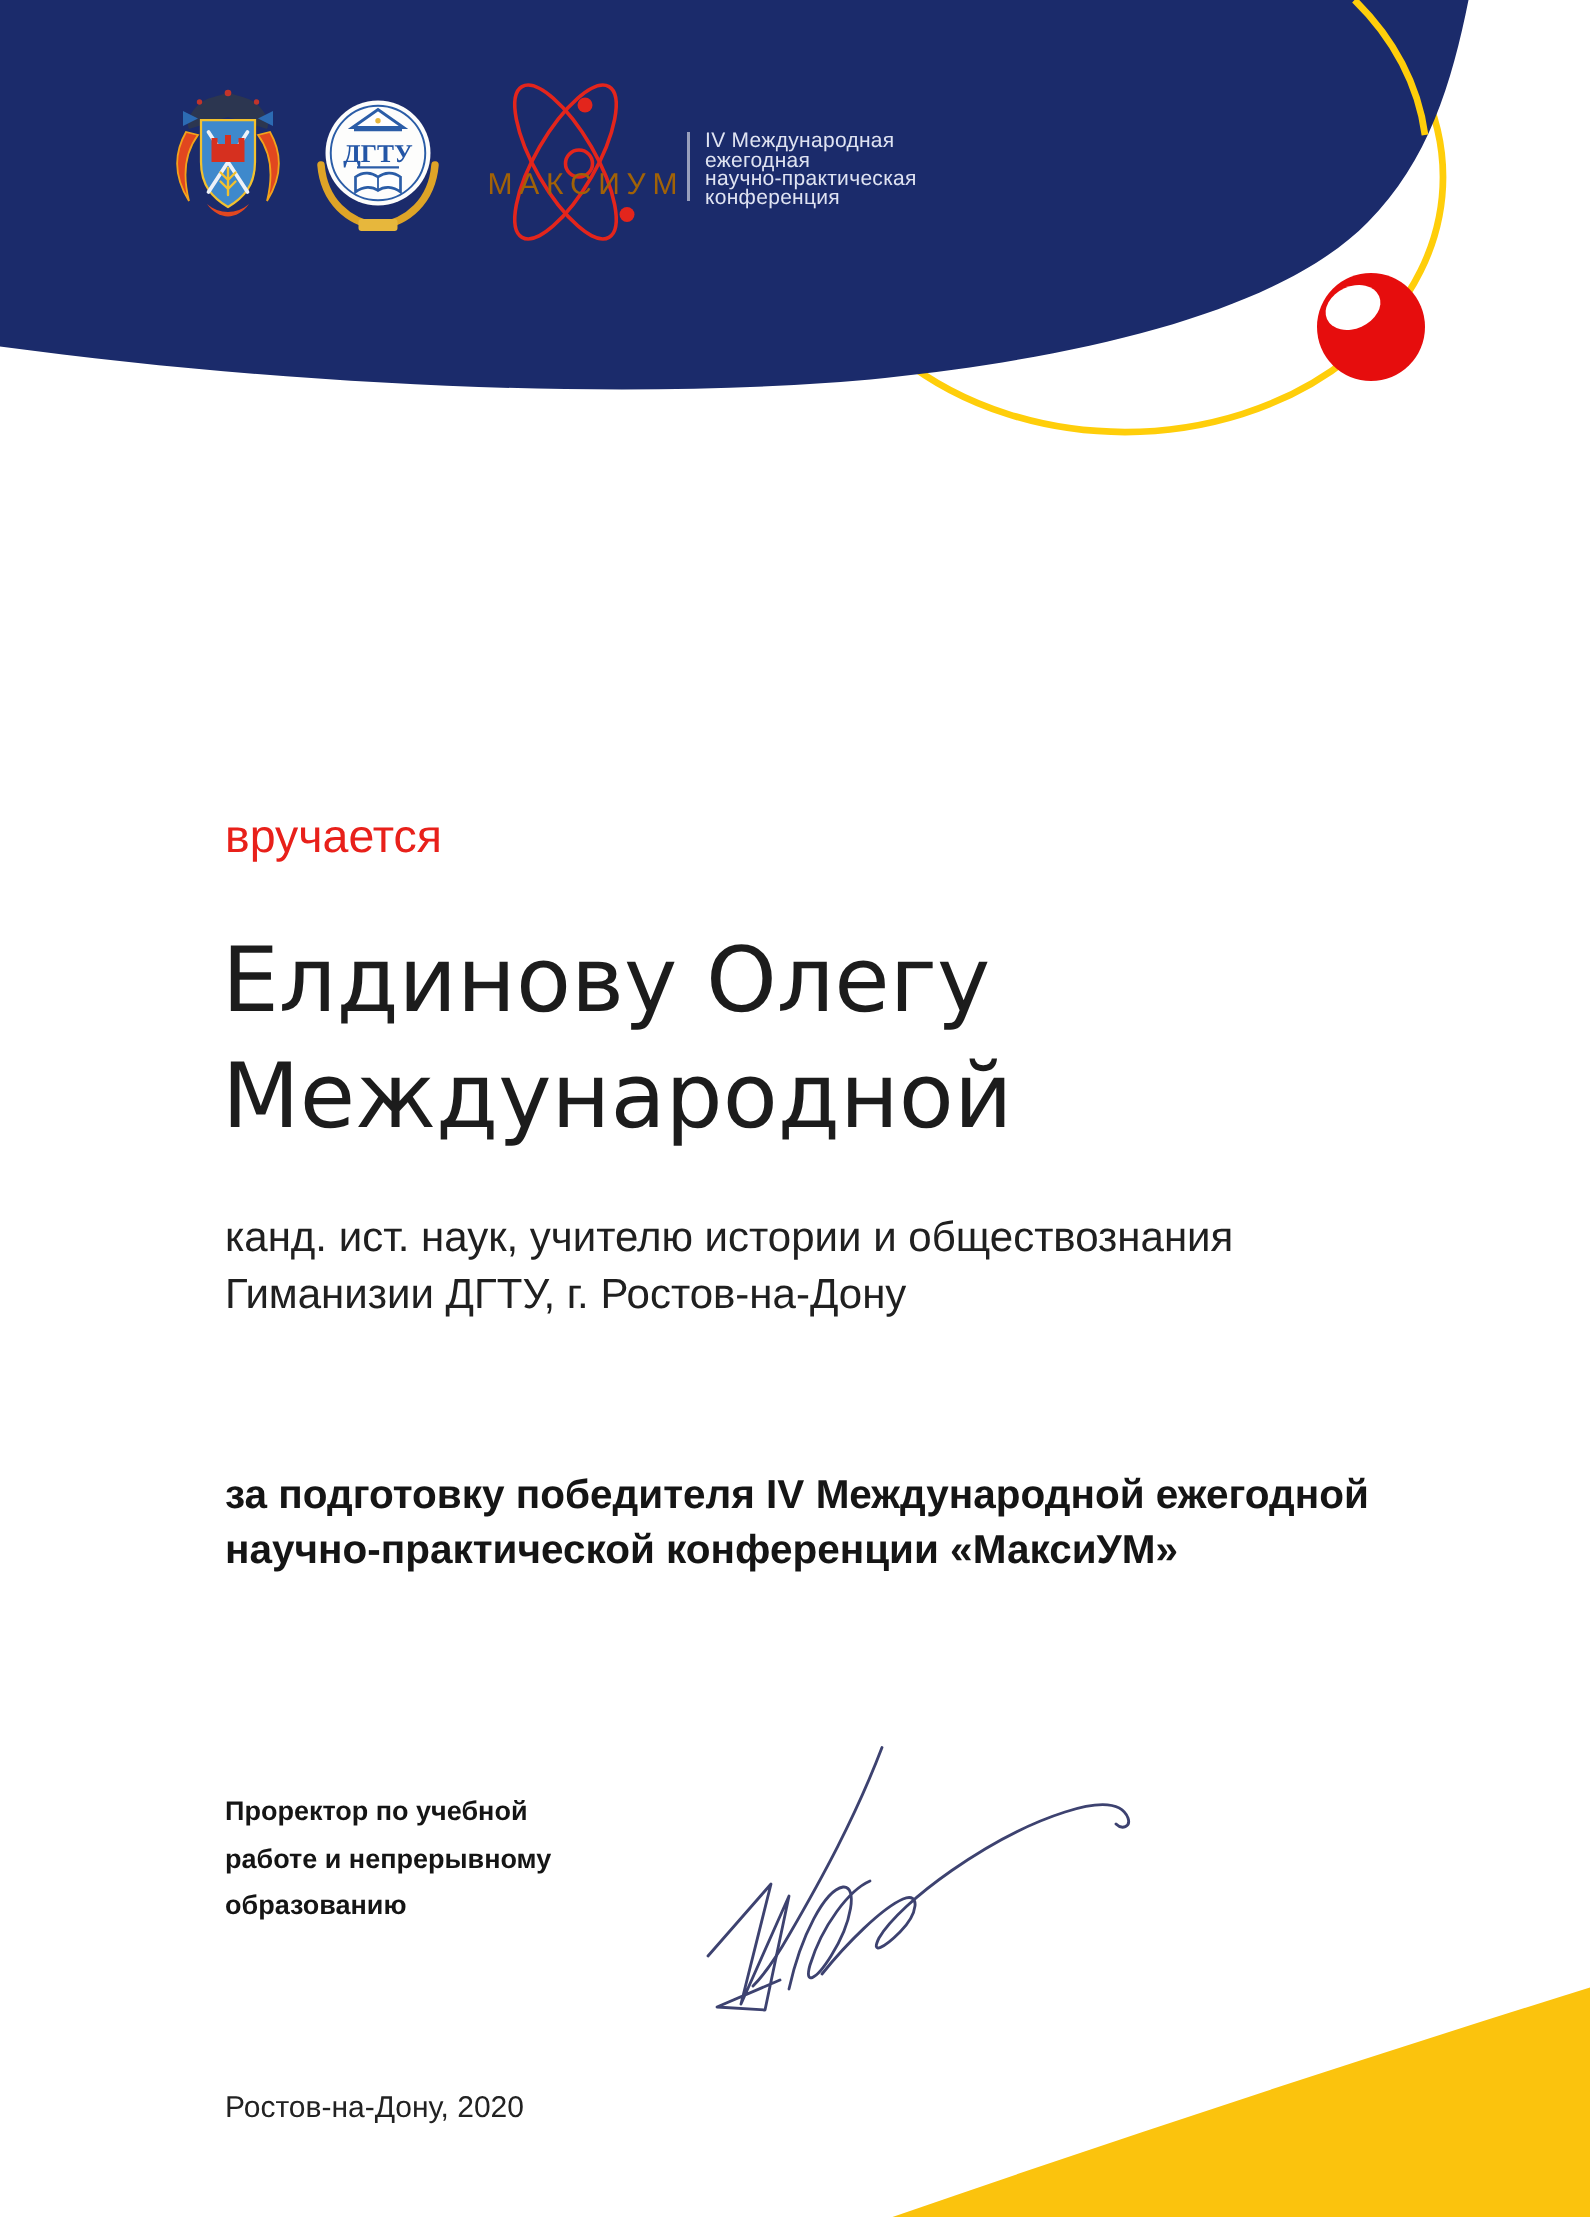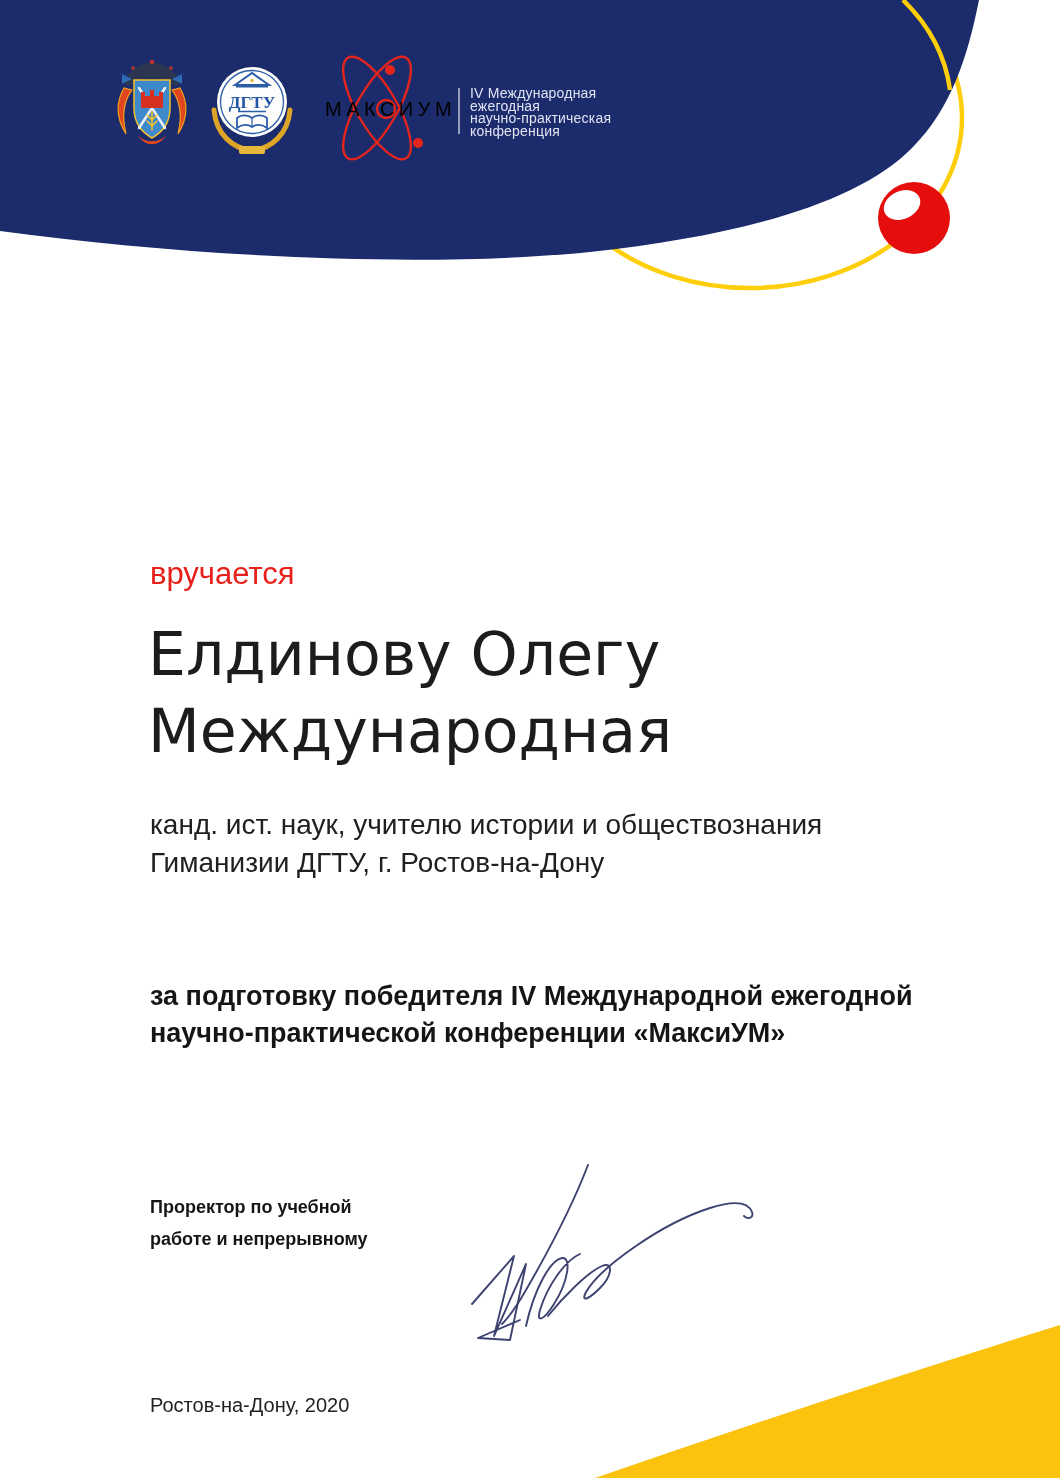--- a/index.html
+++ b/index.html
@@ -11,23 +11,23 @@
     font-family:"Liberation Sans", sans-serif;
     color:#1c1c1c;
   }
   .abs{position:absolute;}
   svg{display:block;}
   
   #bg-art{left:0;top:0;z-index:0;}
   .logo{z-index:3;}
   
   .maksium-word{
-    left:325px;top:98px;z-index:4;
+    left:325px;top:112px;z-index:4;
     font-size:20px;font-weight:400;letter-spacing:4.5px;
-    color:#000000;white-space:nowrap;
+    color:#a16207;white-space:nowrap;
   }
   .maksium-divider{
     left:458px;top:88px;width:2px;height:46px;
     background:rgba(255,255,255,.55);z-index:4;
   }
   .maksium-tagline{
     left:470px;top:87px;z-index:4;
     font-size:14px;line-height:12.5px;
     color:#dfe3f2;letter-spacing:.2px;
   }
@@ -37,21 +37,21 @@
   .bank-line2{font-size:20.5px;font-weight:700;letter-spacing:.3px;line-height:21px;}
   
   .title{
     left:148px;top:346px;z-index:2;
     font-family:"DejaVu Sans", sans-serif;
     font-size:67px;line-height:73px;font-weight:400;
     letter-spacing:-1px;color:#1c1c1c;
   }
   .presented{
     left:150px;top:540px;z-index:2;
-    font-size:31px;color:#e8201a;font-weight:400;margin-top:16px;
+    font-size:31px;color:#e8201a;font-weight:400;
   }
   .recipient{
     left:148px;top:616px;z-index:2;
     font-family:"DejaVu Sans", sans-serif;
     font-size:60px;line-height:77px;font-weight:400;color:#1c1c1c;
   }
   .recipient-desc{
     left:150px;top:806px;z-index:2;
     font-size:28px;line-height:38px;color:#202020;
   }
@@ -145,36 +145,37 @@
     <div>научно-практическая</div>
     <div>конференция</div>
   </div>
 
 
 
   <div class="abs presented">вручается</div>
 
   <div class="abs recipient">
     <div>Елдинову Олегу</div>
-    <div>Международная</div>
+    <div>Международной</div>
   </div>
 
   <div class="abs recipient-desc">
     <div>канд. ист. наук, учителю истории и обществознания</div>
     <div>Гиманизии ДГТУ, г. Ростов-на-Дону</div>
   </div>
 
   <div class="abs reason">
     <div>за подготовку победителя IV Международной ежегодной</div>
     <div>научно-практической конференции «МаксиУМ»</div>
   </div>
 
   <div class="abs signer-role">
     <div>Проректор по учебной</div>
     <div>работе и непрерывному</div>
+    <div>образованию</div>
   </div>
 
   <svg id="signature-svg" class="abs" width="340" height="230" viewBox="0 0 340 230">
     <g fill="none" stroke="#3d4270" stroke-width="1.9" stroke-linecap="round" stroke-linejoin="round">
       <path d="M158 25 C140 72 118 112 96 150 C88 164 78 178 72 184"></path>
       <path d="M42 164 L84 116 L64 196 L96 124 L80 200 L48 198 L90 180"></path>
       <path d="M96 186 C104 150 120 120 132 118 C142 117 138 142 124 164 C114 180 106 184 110 170 C118 144 136 120 150 114"></path>
       <path d="M118 176 C134 156 158 132 172 126 C184 121 182 136 170 148 C160 158 150 164 156 152 C170 128 230 84 280 68 C305 60 318 62 322 72 C324 78 318 80 314 76"></path>
     </g>
   </svg>

